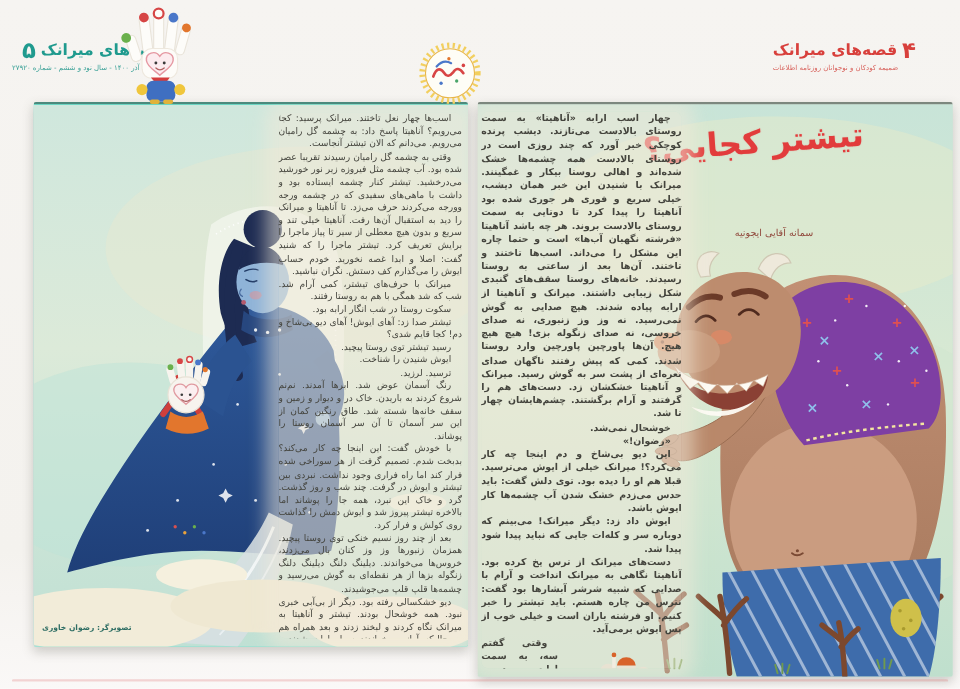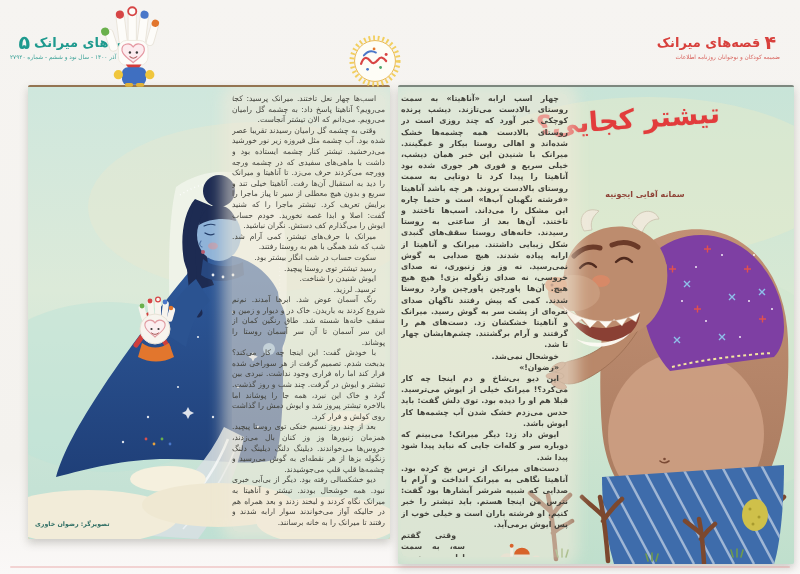--- a/index.html
+++ b/index.html
@@ -5,50 +5,50 @@
   html,body{margin:0;padding:0;}
   body{
     width:800px;height:574px;position:relative;overflow:hidden;
     background:linear-gradient(180deg,#f6f4f1 0%,#f4f2ee 80%,#faf8f7 100%);
     font-family:"DejaVu Sans",sans-serif;
   }
   .abs{position:absolute;}
   
   .hdr{direction:rtl;}
   .hdr-left{left:10px;top:33px;width:132px;text-align:center;}
-  .hdr-right{right:20px;top:33px;width:152px;text-align:right;}
+  .hdr-right{right:4px;top:33px;width:152px;text-align:left;}
   .hdr-title{font-weight:bold;font-size:13px;line-height:18px;white-space:nowrap;}
   .hdr-title .num{font-size:19px;margin:0 4px;vertical-align:-2px;}
   .hdr-left .hdr-title{color:#1f9a8e;}
   .hdr-right .hdr-title{color:#d8403c;}
   .hdr-sub{font-size:5.8px;margin-top:2px;white-space:nowrap;}
   .hdr-left .hdr-sub{color:#3aa197;}
   .hdr-right .hdr-sub{color:#d8625c;}
   
   .page{position:absolute;border-top:2px solid rgba(60,58,52,.55);
         box-shadow:0 4px 9px rgba(90,90,80,.28);border-radius:2px;overflow:hidden;}
-  .page-left{left:28px;top:85px;width:362px;height:452px;background:#fdba74;}
+  .page-left{left:28px;top:85px;width:362px;height:452px;background:#5eead4;}
   .page-right{left:398px;top:85px;width:396px;height:477px;background:#cbe5d8;}
   .page svg.bg{position:absolute;left:0;top:0;}
   
   .col{position:absolute;direction:rtl;text-align:justify;color:#43433c;z-index:4;
        background:rgba(240,234,216,.55);box-shadow:0 0 14px 10px rgba(240,234,216,.55);
        border-radius:6px;overflow:hidden;}
   .col p{margin:0;text-indent:9px;}
   .col-left{top:7px;right:5px;width:153px;height:438px;font-size:7.6px;line-height:10.6px;}
   .col-right{top:6px;left:3px;width:167px;height:464px;font-size:7.8px;line-height:11.2px;font-weight:bold;}
   .village-float{float:right;width:98px;height:100px;margin:4px 0 0 5px;}
   .credit{position:absolute;left:7px;bottom:12px;font-size:6.3px;font-weight:bold;
           color:#2f6e64;direction:rtl;z-index:5;}
   
   .story-title{position:absolute;left:158px;top:16px;width:164px;z-index:3;
       font-size:27px;font-weight:bold;color:#e23c3c;direction:rtl;text-align:center;
       transform:rotate(-4deg);white-space:nowrap;text-shadow:0 0 1px rgba(226,60,60,.35);}
   .author{position:absolute;left:186px;top:103px;width:122px;z-index:3;
-      font-size:8px;font-weight:bold;color:#8f4438;direction:rtl;text-align:center;}
+      font-size:8px;font-weight:normal;color:#8f4438;direction:rtl;text-align:center;}
   
   .mascot{left:98px;top:5px;z-index:6;}
   .sunlogo{left:349px;top:35px;z-index:6;}
   .pink-line{left:10px;top:566px;width:780px;height:2px;background:rgba(225,125,125,.30);border-radius:2px;}
 </style>
 </head>
 <body>
 
 <div class="abs hdr hdr-left">
   <div class="hdr-title"><span>قصه‌های میرانک</span><span class="num">۵</span></div>
@@ -185,21 +185,22 @@
       <ellipse cx="60" cy="430" rx="90" ry="27" fill="#f2ecd9"></ellipse>
       <ellipse cx="190" cy="418" rx="76" ry="22" fill="#efe8d2"></ellipse>
       <ellipse cx="300" cy="434" rx="72" ry="24" fill="#f2ecd9"></ellipse>
     </g>
   </svg>
 
   <div class="col col-left">
     <p>اسب‌ها چهار نعل تاختند. میرانک پرسید: کجا می‌رویم؟ آناهیتا پاسخ داد: به چشمه گل رامیان می‌رویم. می‌دانم که الان تیشتر آنجاست.</p>
     <p>وقتی به چشمه گل رامیان رسیدند تقریبا عصر شده بود. آب چشمه مثل فیروزه زیر نور خورشید می‌درخشید. تیشتر کنار چشمه ایستاده بود و داشت با ماهی‌های سفیدی که در چشمه ورجه وورجه می‌کردند حرف می‌زد. تا آناهیتا و میرانک را دید به استقبال آن‌ها رفت. آناهیتا خیلی تند و سریع و بدون هیچ معطلی از سیر تا پیاز ماجرا را برایش تعریف کرد. تیشتر ماجرا را که شنید گفت: اصلا و ابدا غصه نخورید. خودم حساب ایوش را می‌گذارم کف دستش. نگران نباشید.</p>
     <p>میرانک با حرف‌های تیشتر، کمی آرام شد. شب که شد همگی با هم به روستا رفتند.</p>
-    <p>سکوت حساب در شب انگار بیشتر بود.</p>
+    <p>سکوت روستا در شب انگار ارابه بود.</p>
+    <p>تیشتر صدا زد: آهای ایوش! آهای دیو بی‌شاخ و دم! کجا قایم شدی؟</p>
     <p>رسید تیشتر توی روستا پیچید.</p>
     <p>ایوش شنیدن را شناخت.</p>
     <p>ترسید. لرزید.</p>
     <p>رنگ آسمان عوض شد. ابرها آمدند. نم‌نم شروع کردند به باریدن. خاک در و دیوار و زمین و سقف خانه‌ها شسته شد. طاق رنگین کمان از این سر آسمان تا آن سر آسمان روستا را پوشاند.</p>
     <p>با خودش گفت: این اینجا چه کار می‌کند؟ بدبخت شدم. تصمیم گرفت از هر سوراخی شده فرار کند اما راه فراری وجود نداشت. نبردی بین تیشتر و ایوش در گرفت. چند شب و روز گذشت. گرد و خاک این نبرد، همه جا را پوشاند اما بالاخره تیشتر پیروز شد و ایوش دمش را گذاشت روی کولش و فرار کرد.</p>
     <p>بعد از چند روز نسیم خنکی توی روستا پیچید. همزمان زنبورها وز وز کنان بال می‌زدند، خروس‌ها می‌خواندند. دیلینگ دلنگ دیلینگ دلنگ زنگوله بزها از هر نقطه‌ای به گوش می‌رسید و چشمه‌ها قلپ قلپ می‌جوشیدند.</p>
     <p>دیو خشکسالی رفته بود. دیگر از بی‌آبی خبری نبود. همه خوشحال بودند. تیشتر و آناهیتا به میرانک نگاه کردند و لبخند زدند و بعد همراه هم در حالیکه آواز می‌خواندند سوار ارابه شدند و رفتند تا میرانک را به خانه برسانند.</p>
   </div>
 
   <div class="credit">تصویرگر: رضوان خاوری</div>
@@ -328,21 +329,21 @@
 
   <div class="story-title">تیشتر کجایی؟</div>
   <div class="author">سمانه آقایی ایجونیه</div>
 
   <div class="col col-right">
     <p>چهار اسب ارابه «آناهیتا» به سمت روستای بالادست می‌تازند. دیشب پرنده کوچکی خبر آورد که چند روزی است در روستای بالادست همه چشمه‌ها خشک شده‌اند و اهالی روستا بیکار و غمگینند. میرانک با شنیدن این خبر همان دیشب، خیلی سریع و فوری هر جوری شده بود آناهیتا را پیدا کرد تا دوتایی به سمت روستای بالادست بروند. هر چه باشد آناهیتا «فرشته نگهبان آب‌ها» است و حتما چاره این مشکل را می‌داند. اسب‌ها تاختند و تاختند. آن‌ها بعد از ساعتی به روستا رسیدند. خانه‌های روستا سقف‌های گنبدی شکل زیبایی داشتند. میرانک و آناهیتا از ارابه پیاده شدند. هیچ صدایی به گوش نمی‌رسید. نه وز وز زنبوری، نه صدای خروسی، نه صدای زنگوله بزی! هیچ هیچ هیچ. آن‌ها پاورچین پاورچین وارد روستا شدند. کمی که پیش رفتند ناگهان صدای نعره‌ای از پشت سر به گوش رسید. میرانک و آناهیتا خشکشان زد. دست‌های هم را گرفتند و آرام برگشتند. چشم‌هایشان چهار تا شد.</p>
     <p>خوشحال نمی‌شد.</p>
     <p>«رضوان!»</p>
     <p>این دیو بی‌شاخ و دم اینجا چه کار می‌کرد؟! میرانک خیلی از ایوش می‌ترسید. قبلا هم او را دیده بود. توی دلش گفت: باید حدس می‌زدم خشک شدن آب چشمه‌ها کار ایوش باشد.</p>
     <p>ایوش داد زد: دیگر میرانک! می‌بینم که دوباره سر و کله‌ات جایی که نباید پیدا شود پیدا شد.</p>
-    <p>دست‌های میرانک از ترس یخ کرده بود. آناهیتا نگاهی به میرانک انداخت و آرام با صدایی که شبیه شرشر آبشارها بود گفت: نترس من اینجا هستم. باید تیشتر را خبر کنیم. او فرشته باران است و خیلی خوب از پس ایوش برمی‌آید.</p>
+    <p>دست‌های میرانک از ترس یخ کرده بود. آناهیتا نگاهی به میرانک انداخت و آرام با صدایی که شبیه شرشر آبشارها بود گفت: نترس من چاره هستم. باید تیشتر را خبر کنیم. او فرشته باران است و خیلی خوب از پس ایوش برمی‌آید.</p>
     <span class="village-float">
       <svg width="98" height="100" viewBox="0 0 100 102">
         <ellipse cx="50" cy="96" rx="48" ry="10" fill="#eee9da" opacity="0.9"></ellipse>
         <path d="M2,98 C8,68 25,50 50,44 C75,38 92,54 98,84 L98,102 L2,102 Z" fill="#9aae52"></path>
         <path d="M10,86 C20,62 35,50 55,46 C70,43 84,52 92,70 C75,58 45,58 10,86 Z" fill="#b3c468" opacity="0.7"></path>
         <g>
           <rect x="19" y="31" width="11" height="16" fill="#f1ece0"></rect>
             <path d="M19,31 a5.5,5 0 0 1 11,0 Z" fill="#d8622a"></path>
           <rect x="31" y="25" width="13" height="22" fill="#5577a6"></rect>
             <path d="M31,25 a6.5,5.5 0 0 1 13,0 Z" fill="#e8e2d2"></path>

